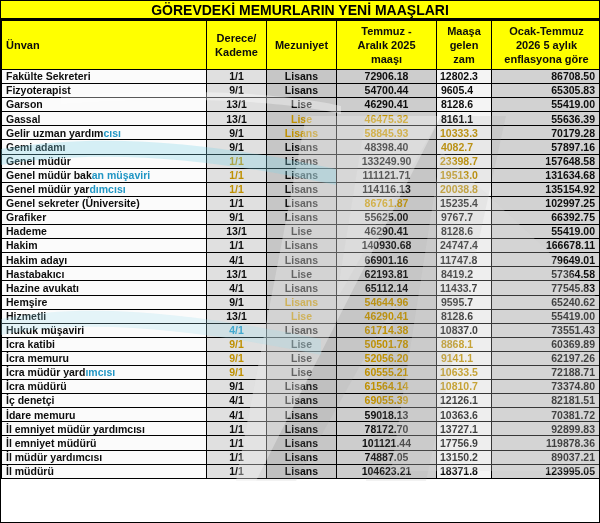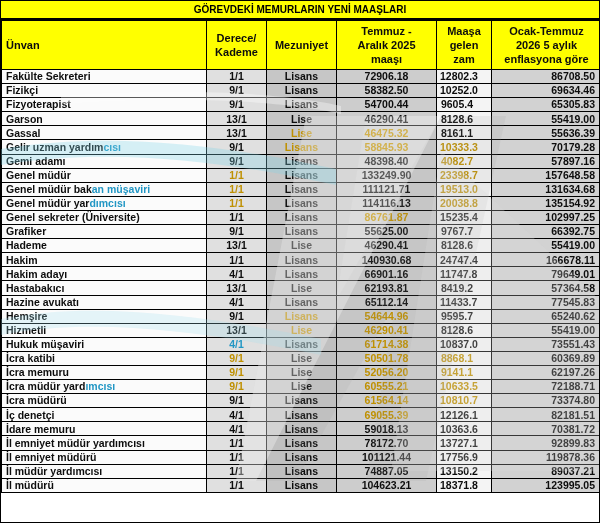--- a/index.html
+++ b/index.html
@@ -5,21 +5,21 @@
   html,body{margin:0;padding:0;background:#ffffff;}
   .shot{
     position:relative;width:600px;height:523px;overflow:hidden;
     font-family:"Liberation Sans",sans-serif;background:#fff;
     border:1px solid #000;box-sizing:border-box;
   }
   .title-bar{
     height:17px;background:var(--header-bg,#ffff00);
     border-bottom:2px solid #000;
     display:flex;align-items:center;justify-content:center;
-    font-weight:bold;font-size:10px;color:#000;
+    font-weight:bold;font-size:14px;color:#000;
   }
   table{border-collapse:collapse;table-layout:fixed;width:600px;}
   th,td{
     border:1px solid #000;font-weight:bold;color:#0d0d0d;
     overflow:hidden;white-space:nowrap;box-sizing:border-box;
   }
   thead th{
     background:var(--header-bg,#ffff00);font-size:11px;height:49px;
     white-space:pre-line;vertical-align:middle;text-align:center;line-height:1.3;
     padding:0 2px;
@@ -73,28 +73,20 @@
     <tbody id="tbody">
         <tr>
           <td class="c0"><span>Fakülte Sekreteri</span><span class="title-blue"></span></td>
           <td class="c1">1/1</td>
           <td class="c2">Lisans</td>
           <td class="c3">72906.18</td>
           <td class="c4">12802.3</td>
           <td class="c5">86708.50</td>
         </tr>
         <tr>
-          <td class="c0"><span>Fizikçi</span><span class="title-blue"></span></td>
-          <td class="c1">9/1</td>
-          <td class="c2">Lisans</td>
-          <td class="c3">58382.50</td>
-          <td class="c4">10252.0</td>
-          <td class="c5">69634.46</td>
-        </tr>
-        <tr>
           <td class="c0"><span>Fizyoterapist</span><span class="title-blue"></span></td>
           <td class="c1">9/1</td>
           <td class="c2">Lisans</td>
           <td class="c3">54700.44</td>
           <td class="c4">9605.4</td>
           <td class="c5">65305.83</td>
         </tr>
         <tr>
           <td class="c0"><span>Garson</span><span class="title-blue"></span></td>
           <td class="c1">13/1</td>

